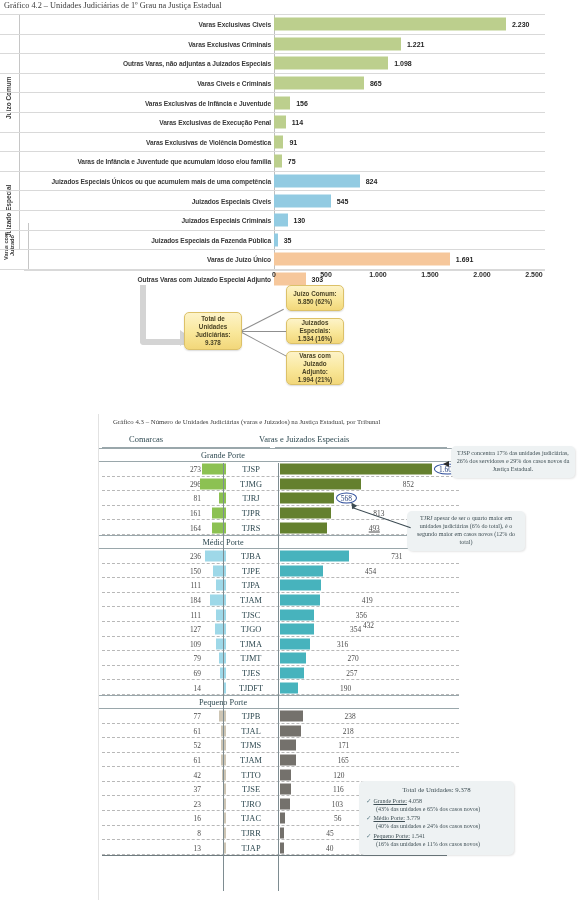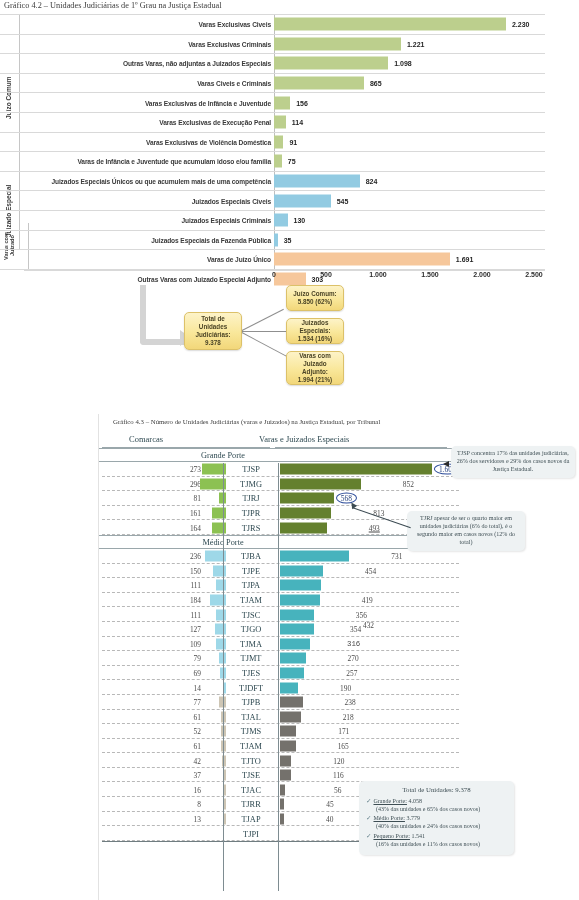--- a/index.html
+++ b/index.html
@@ -497,21 +497,21 @@
         <div class="tj-name">TJGO</div>
         <div class="vj-bar" style="width: 33.5461px; background: rgb(71, 179, 189);"></div>
         <div class="vj-val" style="left: 214px;">354</div>
       </div>
       <div class="c43-row">
         <div class="dashed"></div>
         <div class="com-val">109</div>
         <div class="com-bar" style="width: 9.57432px; background: rgb(158, 216, 232);"></div>
         <div class="tj-name">TJMA</div>
         <div class="vj-bar" style="width: 29.9451px; background: rgb(71, 179, 189);"></div>
-        <div class="vj-val" style="left: 211px; font-family: Liberation Mono, monospace;">316</div>
+        <div class="vj-val" style="left: 201px;">316</div>
       </div>
       <div class="c43-row">
         <div class="dashed"></div>
         <div class="com-val">79</div>
         <div class="com-bar" style="width: 6.93919px; background: rgb(158, 216, 232);"></div>
         <div class="tj-name">TJMT</div>
         <div class="vj-bar" style="width: 25.586px; background: rgb(71, 179, 189);"></div>
         <div class="vj-val" style="left: 211.586px;">270</div>
       </div>
       <div class="c43-row">
@@ -523,20 +523,23 @@
         <div class="vj-val" style="left: 210.354px;">257</div>
       </div>
       <div class="c43-row">
         <div class="dashed"></div>
         <div class="com-val">14</div>
         <div class="com-bar" style="width: 3px; background: rgb(158, 216, 232);"></div>
         <div class="tj-name">TJDFT</div>
         <div class="vj-bar" style="width: 18.005px; background: rgb(71, 179, 189);"></div>
         <div class="vj-val" style="left: 204.005px;">190</div>
       </div>
+      <div class="c43-section">
+        <div class="sec-txt">Pequeno Porte</div>
+      </div>
       <div class="c43-row">
         <div class="dashed"></div>
         <div class="com-val">77</div>
         <div class="com-bar" style="width: 6.76351px; background: rgb(205, 197, 180);"></div>
         <div class="tj-name">TJPB</div>
         <div class="vj-bar" style="width: 22.5536px; background: rgb(116, 113, 108);"></div>
         <div class="vj-val" style="left: 208.554px;">238</div>
       </div>
       <div class="c43-row">
         <div class="dashed"></div>
@@ -573,20 +576,28 @@
       <div class="c43-row">
         <div class="dashed"></div>
         <div class="com-val">37</div>
         <div class="com-bar" style="width: 3.25px; background: rgb(205, 197, 180);"></div>
         <div class="tj-name">TJSE</div>
         <div class="vj-bar" style="width: 10.9925px; background: rgb(116, 113, 108);"></div>
         <div class="vj-val" style="left: 196.993px;">116</div>
       </div>
       <div class="c43-row">
         <div class="dashed"></div>
+        <div class="com-val">23</div>
+        <div class="com-bar" style="width: 3px; background: rgb(205, 197, 180);"></div>
+        <div class="tj-name">TJRO</div>
+        <div class="vj-bar" style="width: 9.7606px; background: rgb(116, 113, 108);"></div>
+        <div class="vj-val" style="left: 195.761px;">103</div>
+      </div>
+      <div class="c43-row">
+        <div class="dashed"></div>
         <div class="com-val">16</div>
         <div class="com-bar" style="width: 3px; background: rgb(205, 197, 180);"></div>
         <div class="tj-name">TJAC</div>
         <div class="vj-bar" style="width: 5.30673px; background: rgb(116, 113, 108);"></div>
         <div class="vj-val" style="left: 198px;">56</div>
       </div>
       <div class="c43-row">
         <div class="dashed"></div>
         <div class="com-val">8</div>
         <div class="com-bar" style="width: 3px; background: rgb(205, 197, 180);"></div>
@@ -594,24 +605,20 @@
         <div class="vj-bar" style="width: 4.26434px; background: rgb(116, 113, 108);"></div>
         <div class="vj-val" style="left: 190.264px;">45</div>
       </div>
       <div class="c43-row">
         <div class="dashed"></div>
         <div class="com-val">13</div>
         <div class="com-bar" style="width: 3px; background: rgb(205, 197, 180);"></div>
         <div class="tj-name">TJAP</div>
         <div class="vj-bar" style="width: 4px; background: rgb(116, 113, 108);"></div>
         <div class="vj-val" style="left: 190px;">40</div>
-      </div>
-      <div class="c43-row">
-        <div class="dashed"></div>
-        <div class="tj-name">TJPI</div>
       </div>
       <div class="c43-bottomrule" style="left: 3px; width: 345px; height: 1.5px; position: relative; margin-top: 0px;"></div>
     </div>
 
   <div class="vline" style="left:124px; top:49px; height:428px;"></div>
   <div class="vline" style="left:179px; top:49px; height:428px;"></div>
 
   <div class="callout" style="left:352px; top:32px; width:124px; font-size:6.1px;">
     <span>TJSP concentra 17% das unidades judiciárias, 26% dos servidores e 29% dos casos novos da Justiça Estadual.</span>
   </div>

